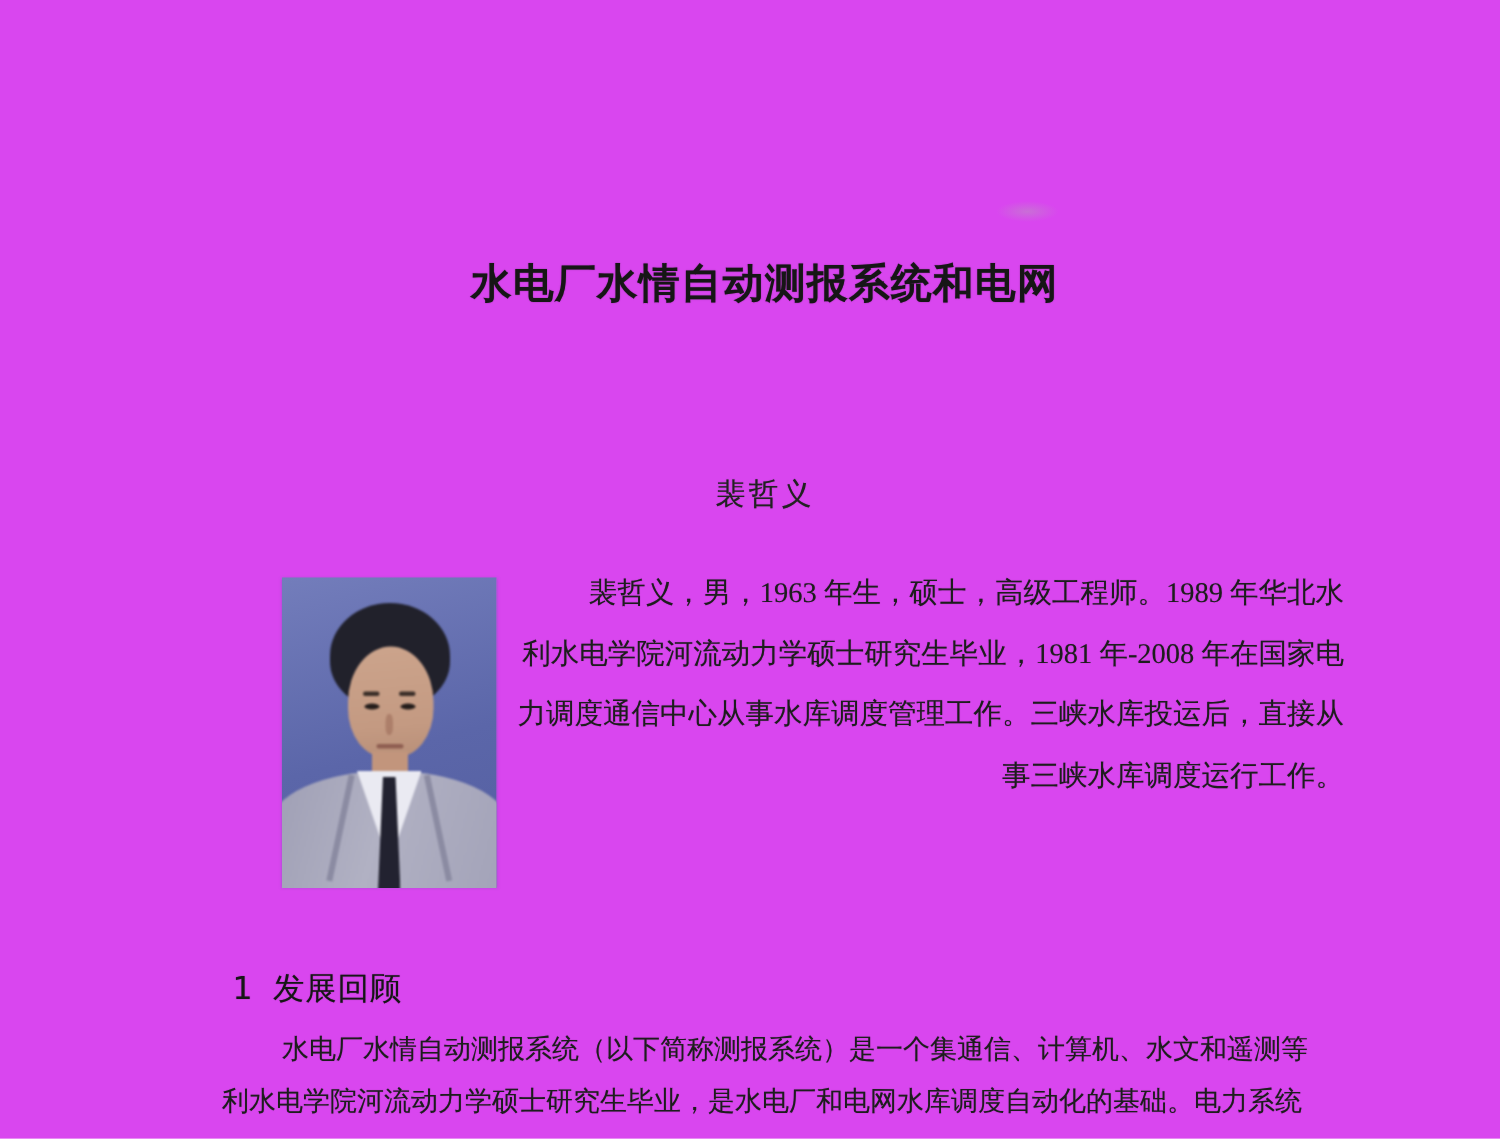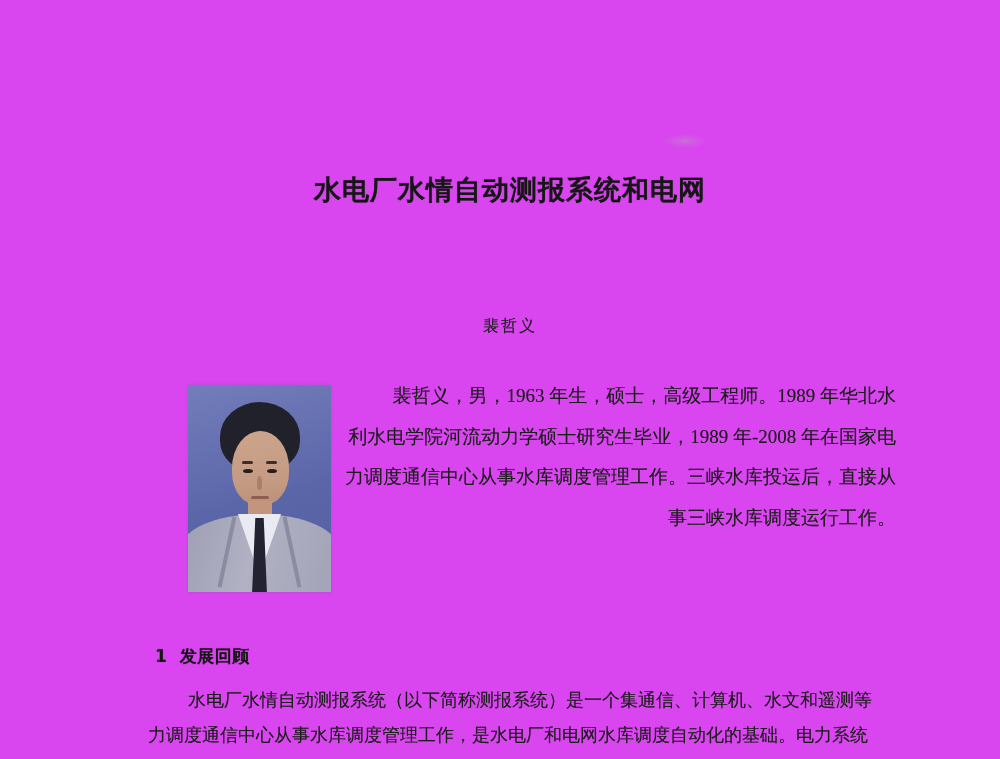--- a/index.html
+++ b/index.html
@@ -34,21 +34,21 @@
     color: #161616;
     position: absolute;
     text-shadow: 0 0 0.8px rgba(20,20,20,0.55);
   }
   .title-line { position: static; display: block; }
 
   
   .author-name {
     left: 148px; top: 316px; width: 724px;
     text-align: center;
-    font-size: 16px;
+    font-size: 20px;
     letter-spacing: 2px;
     color: #222;
     text-shadow: 0 0 0.6px rgba(30,30,30,0.5);
   }
 
   
   .portrait {
     left: 188px; top: 385px; width: 143px; height: 207px;
     overflow: hidden;
     background: linear-gradient(165deg, #737dbb 0%, #5b66a9 55%, #545fa0 100%);
@@ -100,22 +100,22 @@
     text-shadow: 0 0 0.6px rgba(30,30,30,0.45);
     text-align: right;
   }
   .bio-line { position: static; display: block; }
   .bio-line.indent { padding-left: 40px; }
 
   
   .section-heading {
     left: 155px; top: 645px;
     font-family: "DejaVu Sans", sans-serif;
-    font-weight: bold;
-    font-size: 17px;
+    font-weight: normal;
+    font-size: 21px;
     color: #161616;
     letter-spacing: 0.5px;
     text-shadow: 0 0 0.7px rgba(20,20,20,0.5);
   }
   .section-number { position: static; margin-right: 6px; }
   .section-title { position: static; }
 
   
   .body-block {
     left: 148px; top: 684px;
@@ -155,28 +155,28 @@
       <div class="p-suit"></div>
       <div class="p-lapel-left"></div>
       <div class="p-lapel-right"></div>
       <div class="p-shirt"></div>
       <div class="p-tie"></div>
     </div>
   </div>
 
   <div class="bio-block">
     <span class="bio-line indent">裴哲义，男，1963 年生，硕士，高级工程师。1989 年华北水</span>
-    <span class="bio-line">利水电学院河流动力学硕士研究生毕业，1989 年-2008 年在国家电</span>
+    <span class="bio-line">利水电学院河流动力学硕士研究生毕业，1981 年-2008 年在国家电</span>
     <span class="bio-line">力调度通信中心从事水库调度管理工作。三峡水库投运后，直接从</span>
     <span class="bio-line">事三峡水库调度运行工作。</span>
   </div>
 
   <div class="section-heading">
     <span class="section-number">1</span>
     <span class="section-title">发展回顾</span>
   </div>
 
   <div class="body-block">
     <span class="body-line indent">水电厂水情自动测报系统（以下简称测报系统）是一个集通信、计算机、水文和遥测等</span>
-    <span class="body-line">力调度通信中心从事水库调度管理工作，是水电厂和电网水库调度自动化的基础。电力系统</span>
+    <span class="body-line">利水电学院河流动力学硕士研究生毕业，是水电厂和电网水库调度自动化的基础。电力系统</span>
   </div>
 
 </div>
 
 </body></html>

